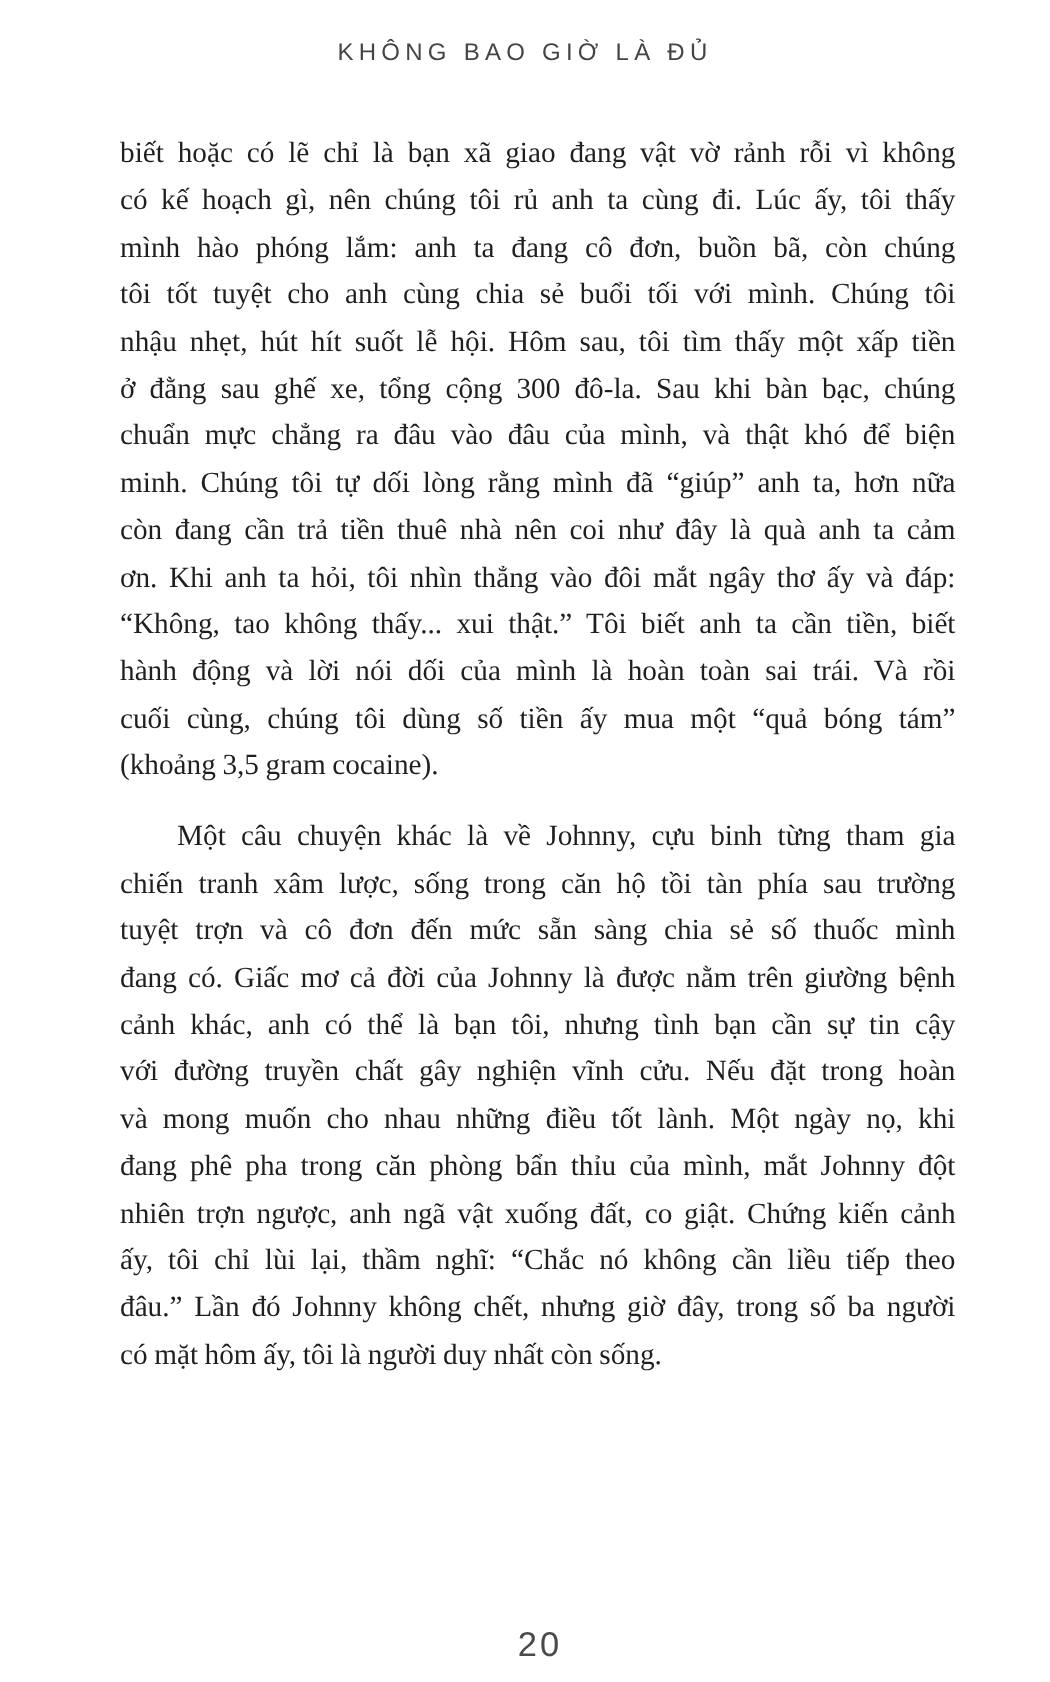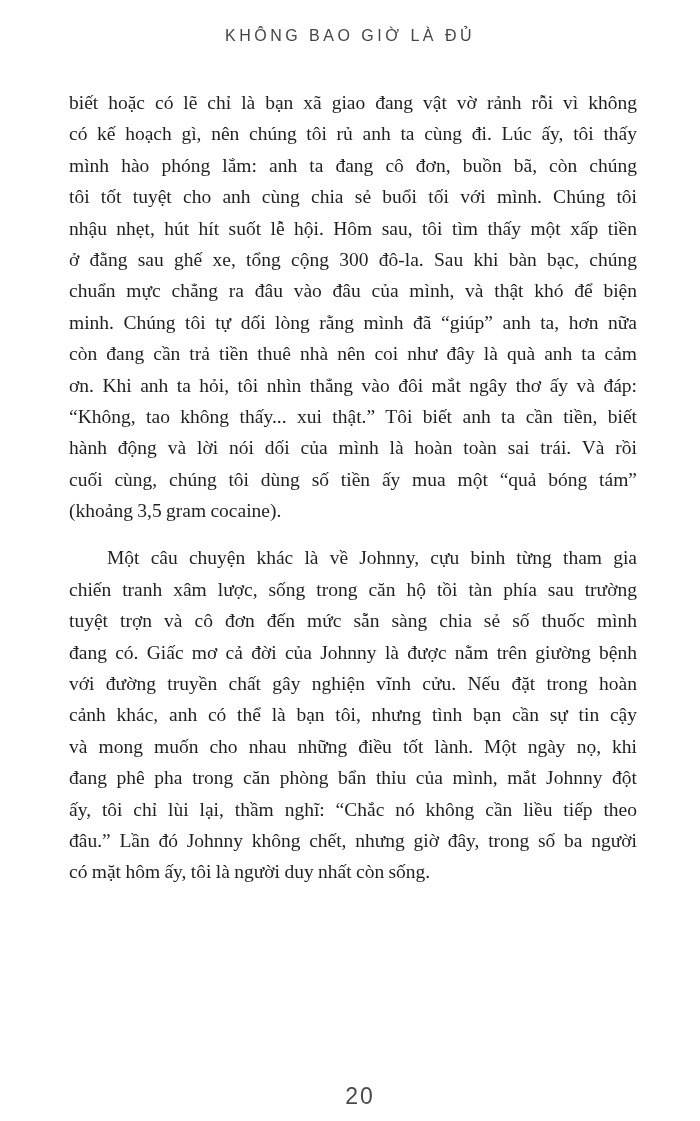--- a/index.html
+++ b/index.html
@@ -19,21 +19,21 @@
     width: 100%;
     text-align: center;
     font-family: "Liberation Sans", sans-serif;
     font-size: 16px;
     letter-spacing: 3.5px;
     color: #454545;
   }
   .text-block {
     position: absolute;
     top: 87px;
-    left: 69px;
+    left: 80px;
     right: 63px;
     color: #1f1f1f;
     font-size: 19.5px;
     line-height: 31.4px;
     word-spacing: -0.5px;
   }
   .para + .para { margin-top: 16px; }
   .para.third { margin-top: 14px; }
   .line {
     text-align: justify;
@@ -106,24 +106,25 @@
       <div class="line">hành động và lời nói dối của mình là hoàn toàn sai trái. Và rồi</div>
       <div class="line">cuối cùng, chúng tôi dùng số tiền ấy mua một “quả bóng tám”</div>
       <div class="line end">(khoảng 3,5 gram cocaine).</div>
     </div>
 
     <div class="para indent">
       <div class="line">Một câu chuyện khác là về Johnny, cựu binh từng tham gia</div>
       <div class="line">chiến tranh xâm lược, sống trong căn hộ tồi tàn phía sau trường</div>
       <div class="line">tuyệt trợn và cô đơn đến mức sẵn sàng chia sẻ số thuốc mình</div>
       <div class="line">đang có. Giấc mơ cả đời của Johnny là được nằm trên giường bệnh</div>
+      <div class="line">cảnh khác, anh có thể là bạn tôi, nhưng tình bạn cần sự tin cậy</div>
       <div class="line">với đường truyền chất gây nghiện vĩnh cửu. Nếu đặt trong hoàn</div>
-      <div class="line">cảnh khác, anh có thể là bạn tôi, nhưng tình bạn cần sự tin cậy</div>
       <div class="line">và mong muốn cho nhau những điều tốt lành. Một ngày nọ, khi</div>
       <div class="line">đang phê pha trong căn phòng bẩn thỉu của mình, mắt Johnny đột</div>
+      <div class="line">nhiên trợn ngược, anh ngã vật xuống đất, co giật. Chứng kiến cảnh</div>
       <div class="line">ấy, tôi chỉ lùi lại, thầm nghĩ: “Chắc nó không cần liều tiếp theo</div>
       <div class="line">đâu.” Lần đó Johnny không chết, nhưng giờ đây, trong số ba người</div>
       <div class="line end">có mặt hôm ấy, tôi là người duy nhất còn sống.</div>
     </div>
 
 
   </div>
 
   <div class="page-number">20</div>
 

